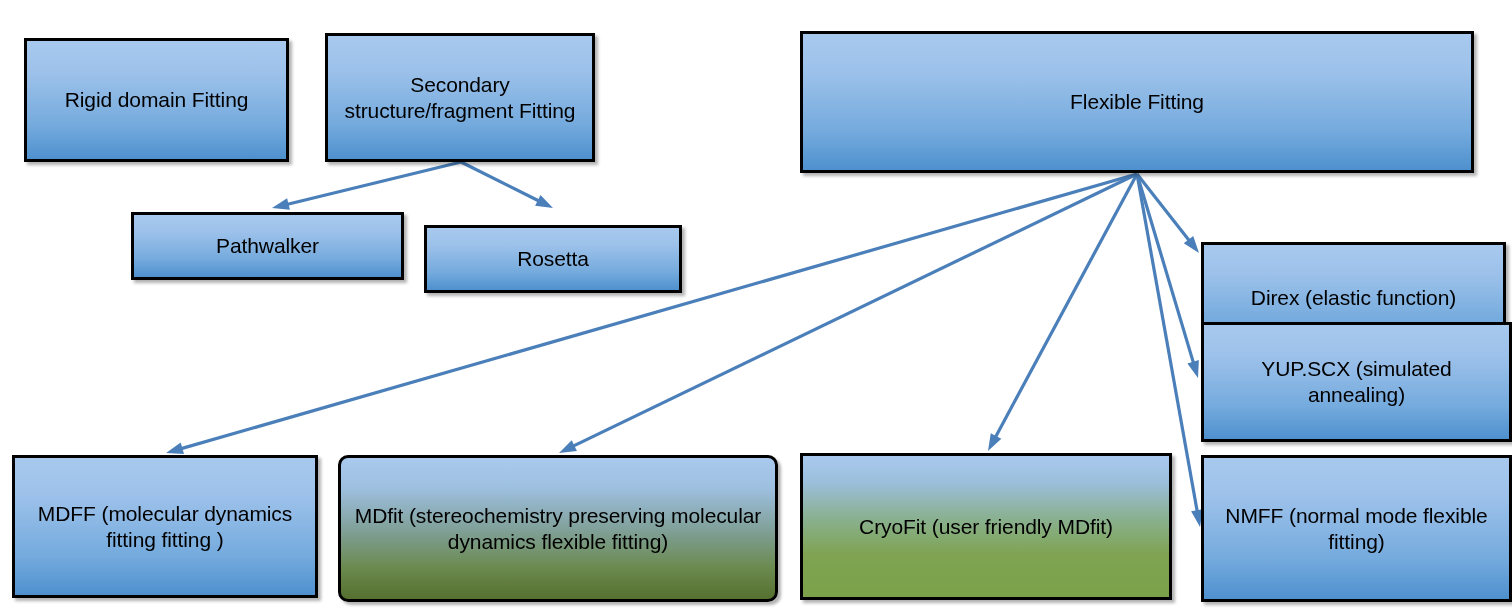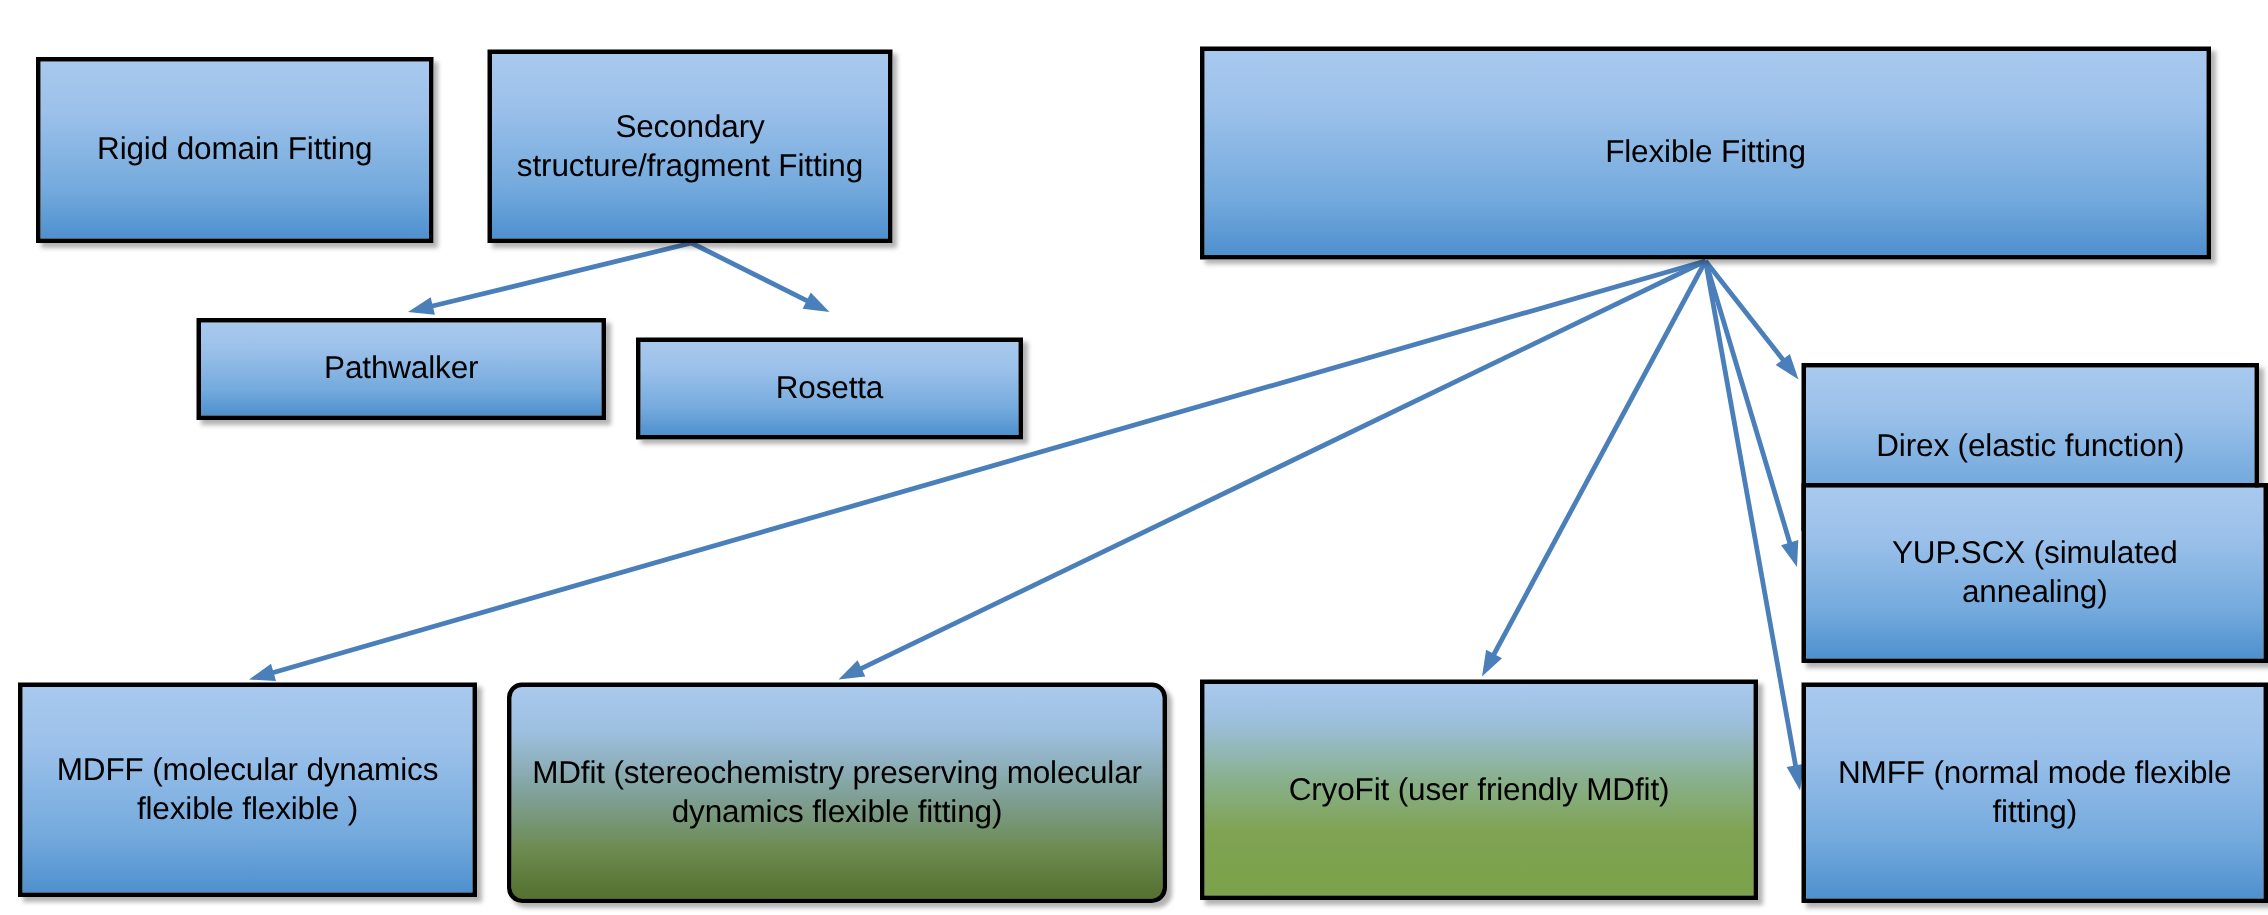--- a/index.html
+++ b/index.html
@@ -116,21 +116,21 @@
 
   <div class="node fill-blue" style="left:1201px; top:198px; width:305px; height:112px;margin-top:44px;">
     <span>Direx (elastic function)</span>
   </div>
 
   <div class="node fill-blue" style="left:1201px; top:322px; width:311px; height:120px;justify-content:flex-end;">
     <span>YUP.SCX (simulated annealing)</span>
   </div>
 
   <div class="node fill-blue" style="left:12px; top:455px; width:306px; height:143px;">
-    <span>MDFF (molecular dynamics flexible flexible )</span>
+    <span>MDFF (molecular dynamics fitting fitting )</span>
   </div>
 
   <div class="node fill-blue-green-dark" style="left:338px; top:455px; width:440px; height:147px;">
     <span>MDfit (stereochemistry preserving molecular dynamics flexible fitting)</span>
   </div>
 
   <div class="node fill-blue-green" style="left:800px; top:453px; width:372px; height:147px;">
     <span>CryoFit (user friendly MDfit)</span>
   </div>
 

